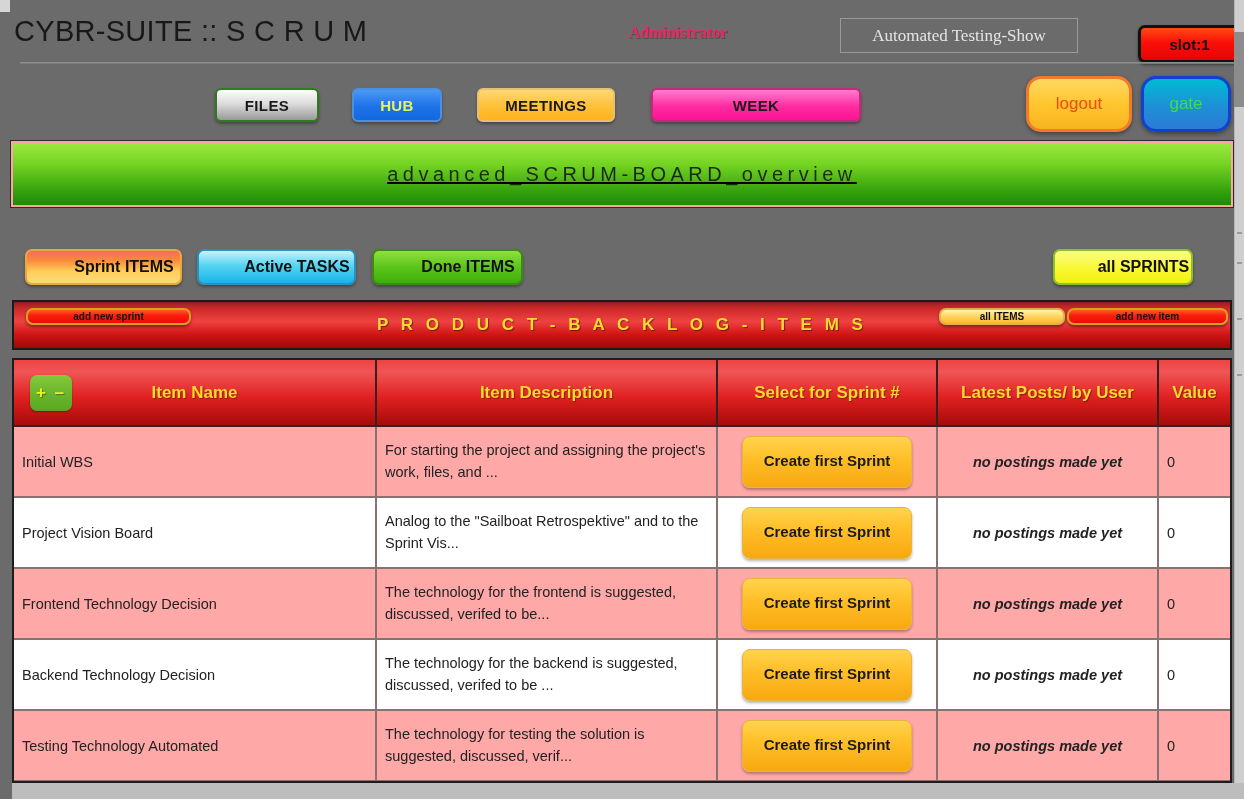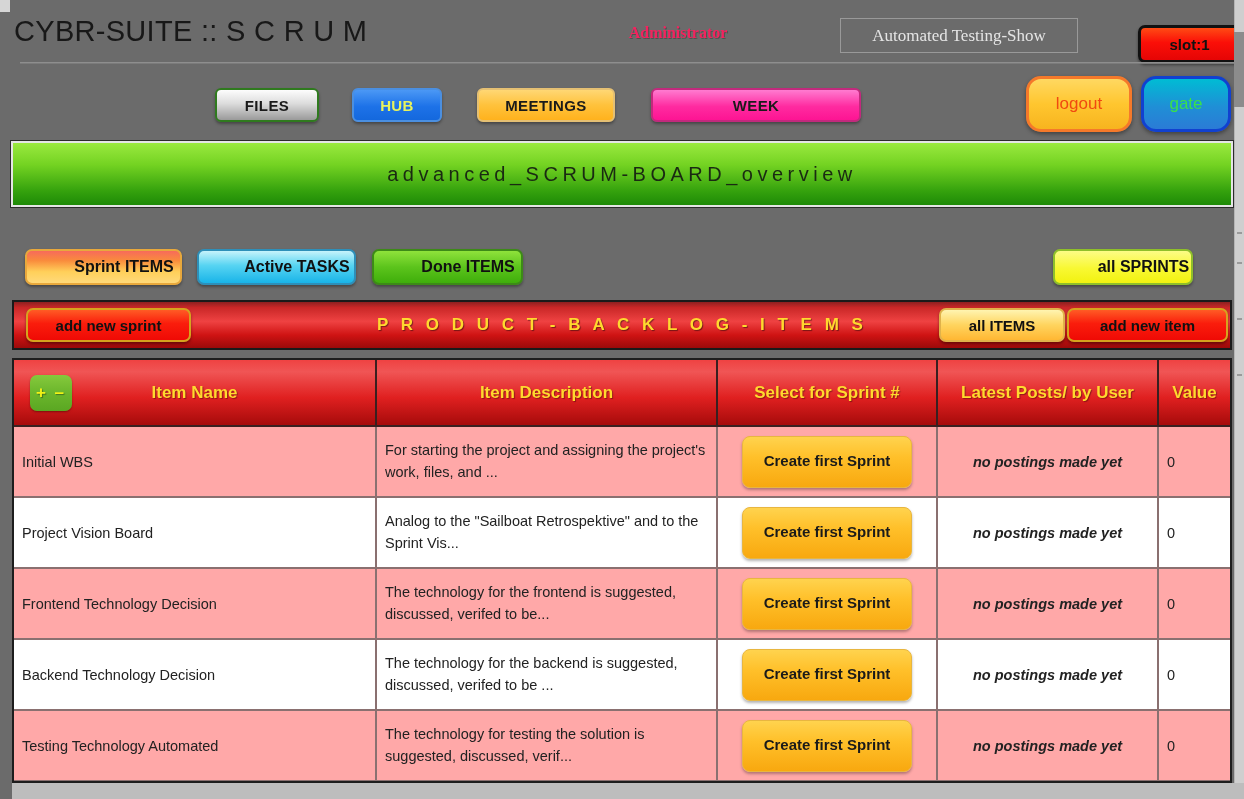--- a/index.html
+++ b/index.html
@@ -150,23 +150,24 @@
     left: 1141px; width: 90px;
     background: linear-gradient(180deg, #00bcd4 0%, #1f8fd6 55%, #2b7bd6 100%);
     border: 3px solid #1141d0;
     color: #3ae04b;
   }
 
   
   .banner-frame {
     position: absolute; left: 10px; top: 140px;
     width: 1224px; height: 68px;
-    background: #e5e5e5;
+    background: #fca5a5;
     border: 1px solid #2b2b2b;
     padding: 2px;
+    text-decoration: underline;
   }
   .banner {
     width: 100%; height: 100%;
     background: linear-gradient(180deg, #9ae93f 0%, #74d322 35%, #34a10d 78%, #1e8a07 100%);
     display: flex; align-items: center; justify-content: center;
     color: #1a2a12;
     font-size: 20px;
     letter-spacing: 4.5px;
     font-weight: 500;
   }
@@ -217,24 +218,24 @@
     width: 1216px; height: 46px;
     display: flex; align-items: center; justify-content: center;
     color: #ffd92e;
     font-size: 17px; font-weight: bold;
     letter-spacing: 4px;
     text-shadow: 1px 1px 1px rgba(0,0,0,0.45);
     pointer-events: none;
   }
   .bl-btn {
     position: absolute;
-    height: 34px;
+    height: 17px;
     border-radius: 7px;
     display: flex; align-items: center; justify-content: center;
-    font-size: 15px; font-weight: bold;
+    font-size: 10px; font-weight: bold;
     color: #111;
     cursor: pointer;
     box-shadow: 0 2px 3px rgba(0,0,0,0.4);
   }
   .bl-addsprint {
     left: 12px; top: 6px; width: 165px;
     background: linear-gradient(180deg, #ff5b25 0%, #fa1d0c 45%, #ef0a05 100%);
     border: 2px solid #d6a31e;
   }
   .bl-allitems {

